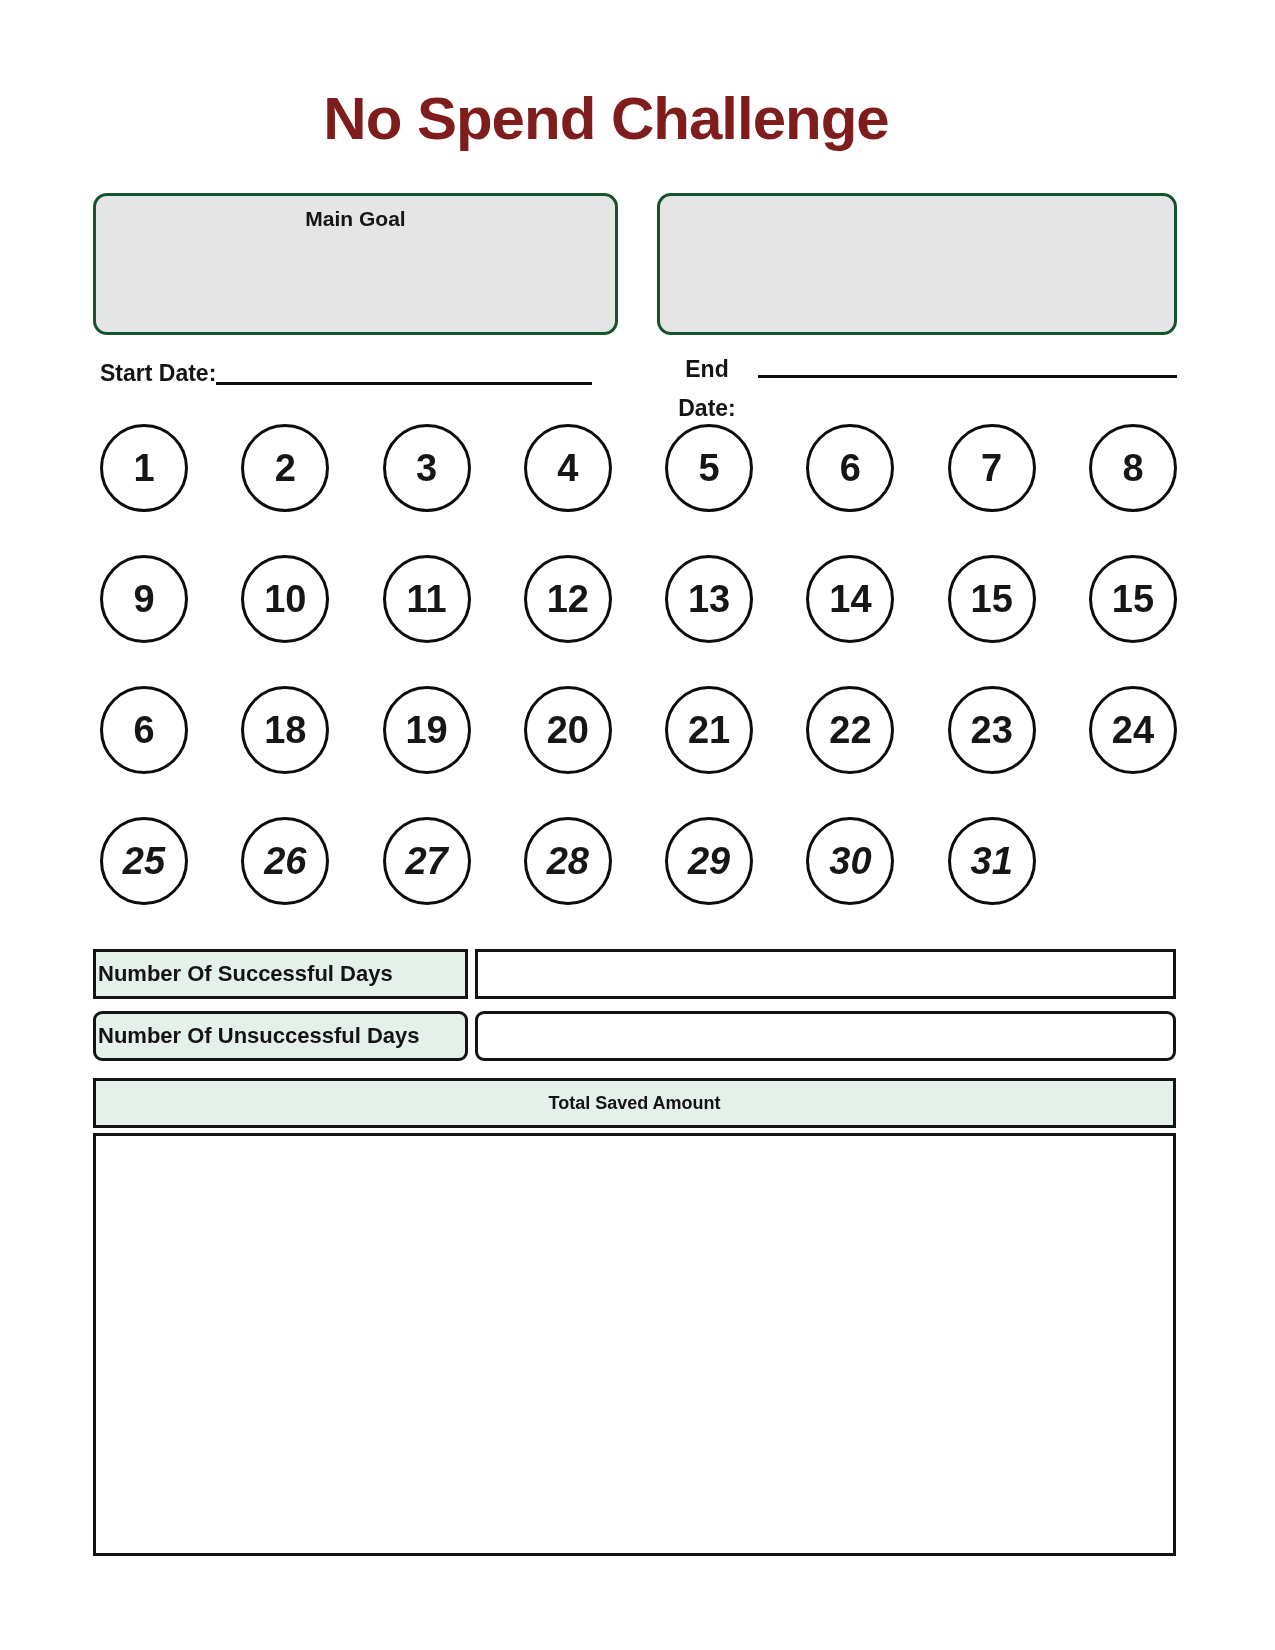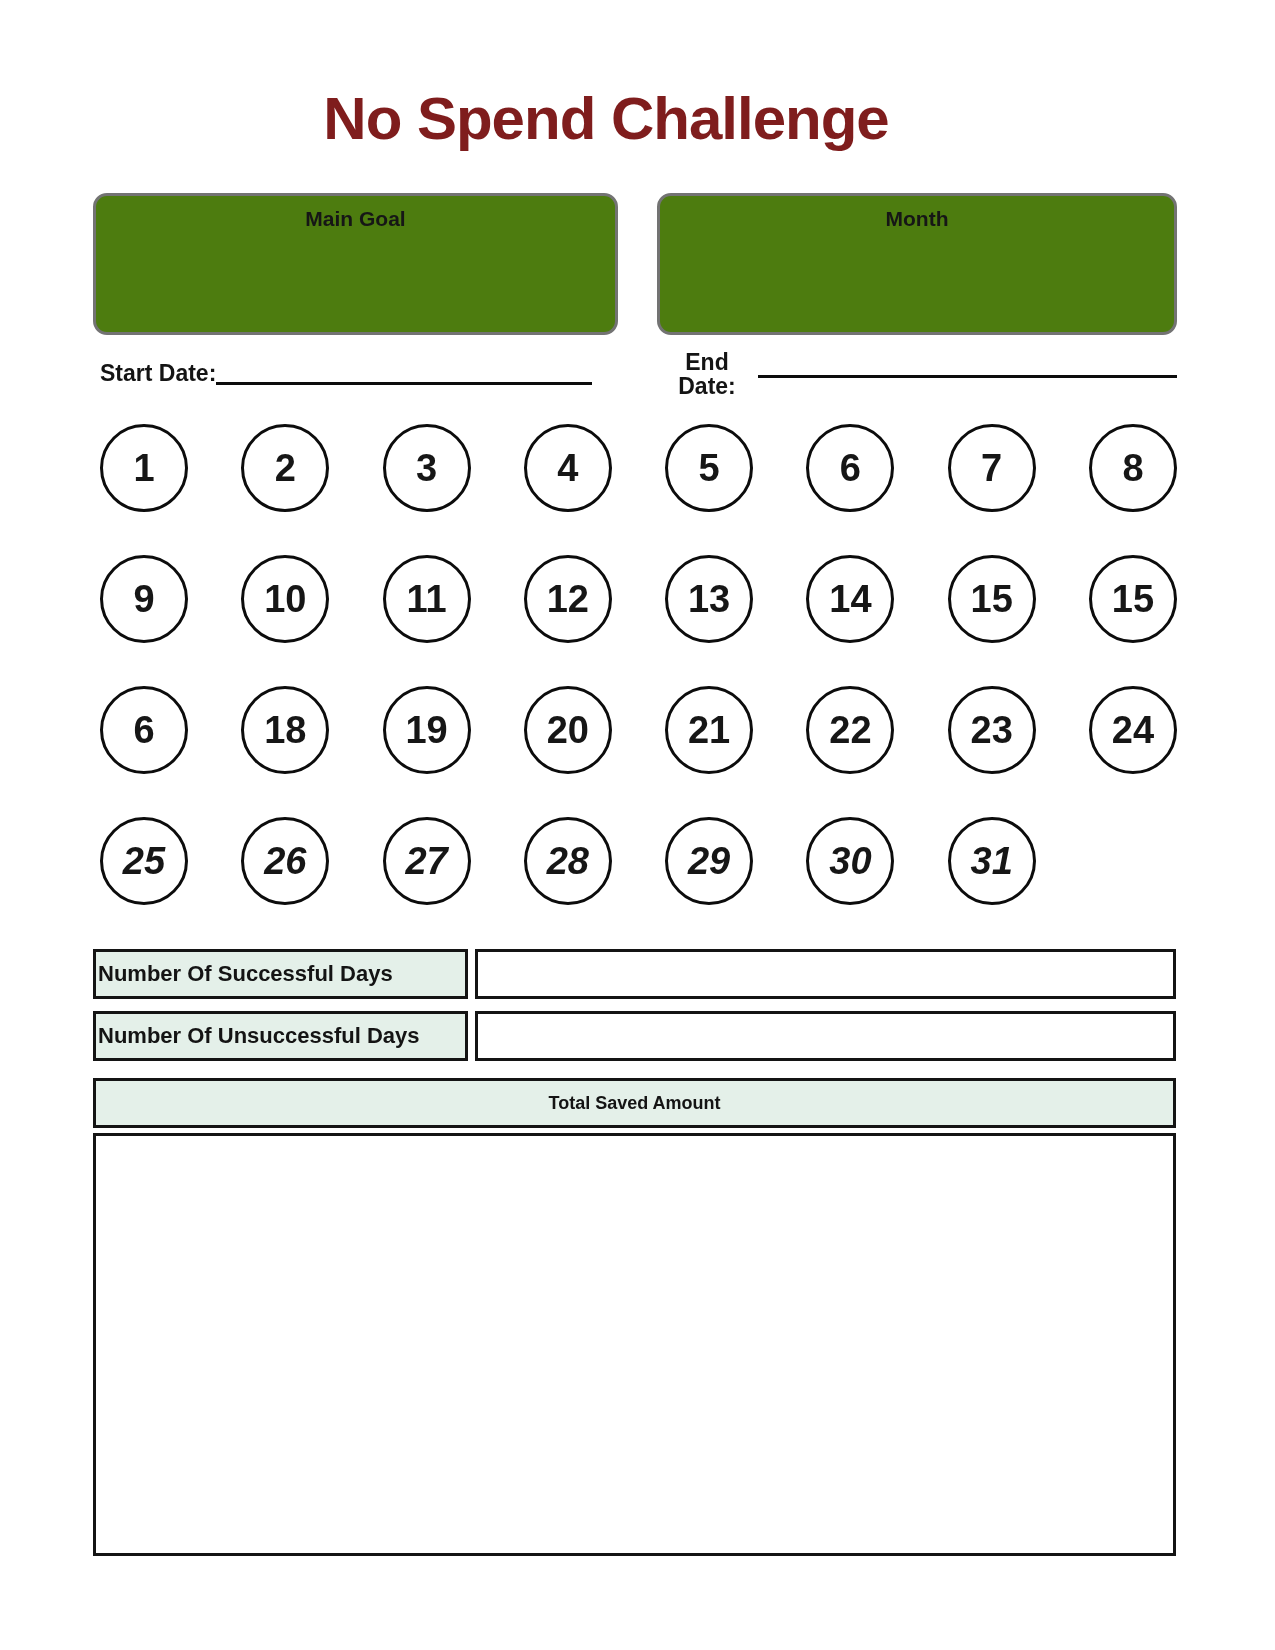--- a/index.html
+++ b/index.html
@@ -24,23 +24,23 @@
     text-align: center;
     font-size: 60px;
     letter-spacing: -1px;
     line-height: 1.1;
     color: #7f1d1d;
   }
   .field-box {
     position: absolute;
     top: 193px;
     height: 142px;
-    border: 3px solid #737373;
+    border: 3px solid #14532d;
     border-radius: 14px;
-    background: #4d7c0f;
+    background: #e5e5e5;
   }
   .field-box.goal { left: 93px; width: 525px; }
   .field-box.month { left: 657px; width: 520px; }
   .box-label {
     margin-top: 11px;
     text-align: center;
     font-size: 21px;
     color: #161616;
   }
   .box-value { display: block; min-height: 80px; padding: 6px 14px; font-size: 20px; }
@@ -61,21 +61,21 @@
     font-size: 20px;
     text-align: center;
   }
   .end-label {
     position: absolute;
     left: 668px;
     top: 350px;
     width: 78px;
     text-align: center;
     font-size: 23px;
-    line-height: 24px;
+    line-height: 39px;
   }
   .end-line {
     position: absolute;
     left: 758px;
     top: 352px;
     width: 419px;
     height: 26px;
     border-bottom: 3px solid #0c0c0c;
     font-size: 20px;
     text-align: center;
@@ -125,21 +125,21 @@
     width: 701px;
     height: 50px;
     background: #ffffff;
     border: 3px solid #141414;
     font-size: 20px;
     display: flex;
     align-items: center;
     padding-left: 12px;
   }
   .row-1 { top: 949px; }
-  .row-2 { top: 1011px; }
+  .row-2 { top: 1011px; border-radius: 9px; }
 
   .total-header {
     position: absolute;
     left: 93px;
     top: 1078px;
     width: 1083px;
     height: 50px;
     background: var(--accent, #e4f0e9);
     border: 3px solid #141414;
     display: flex;
@@ -165,21 +165,20 @@
 <div class="page">
 
   <h1 class="title">No Spend Challenge</h1>
 
   <div class="field-box goal">
     <div class="box-label">Main Goal</div>
     <span class="box-value"></span>
   </div>
 
   <div class="field-box month">
-    <div class="box-label">Month</div>
     <span class="box-value"></span>
   </div>
 
   <div class="start-group">
     <span class="date-label">Start Date:</span>
     <span class="fill-line"></span>
   </div>
 
   <div class="end-label">End Date:</div>
   <div class="end-line"></div>

